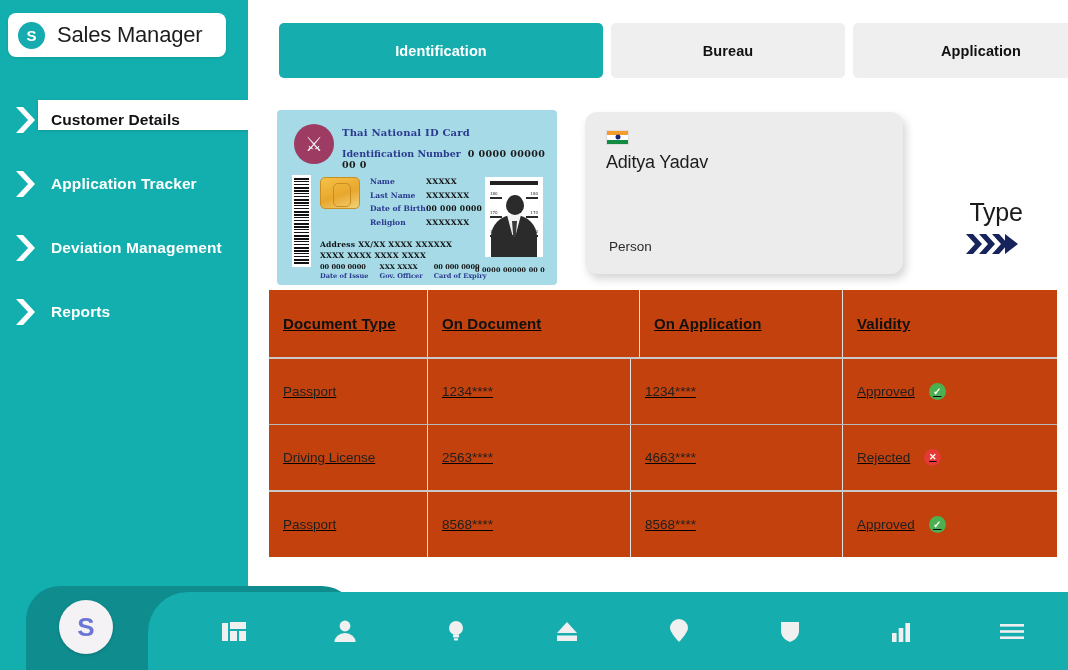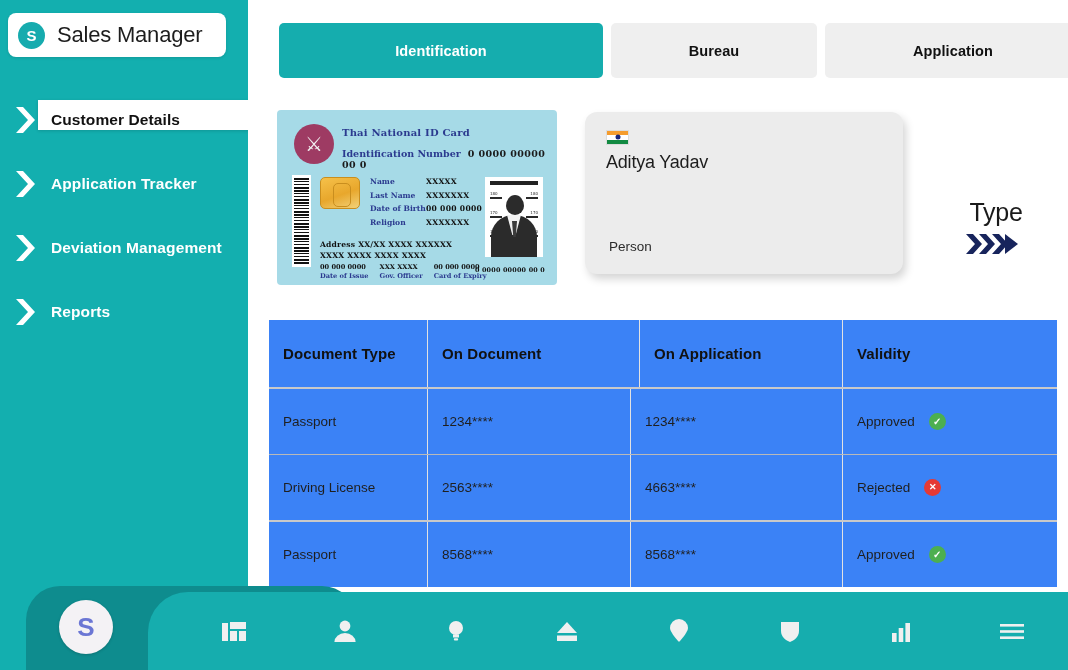--- a/index.html
+++ b/index.html
@@ -114,21 +114,21 @@
     align-items: center;
     justify-content: center;
     font-size: 14.5px;
     font-weight: bold;
     color: #111111;
     background: #EFEFEF;
     cursor: pointer;
     letter-spacing: 0.1px;
   }
   .tab.w1 { width: 324px; }
-  .tab.w2 { width: 206px; }
+  .tab.w2 { width: 234px; }
   .tab.w3 { width: 256px; }
   .tab.active { background: #15ADAE; color: #ffffff; }
 
   
   .idcard {
     position: absolute;
     left: 29px; top: 110px;
     width: 280px; height: 175px;
     background: #A6DAE7;
     border-radius: 4px;
@@ -347,23 +347,24 @@
   .next-arrows {
     margin-top: 4px;
     display: flex;
     justify-content: center;
     align-items: center;
   }
 
   
   .table {
     position: absolute;
-    left: 21px; top: 320px;
+    left: 21px; top: 290px;
     width: 788px;
-    background: #3b82f6;
+    background: #c2410c;
+    text-decoration: underline;
   }
   .trow { display: flex; }
   .trow.head { height: 67px; }
   .trow.body { height: 65px; }
   .tcell {
     display: flex;
     align-items: center;
     padding-left: 14px;
     border-right: 1px solid #E2E2E2;
   }

